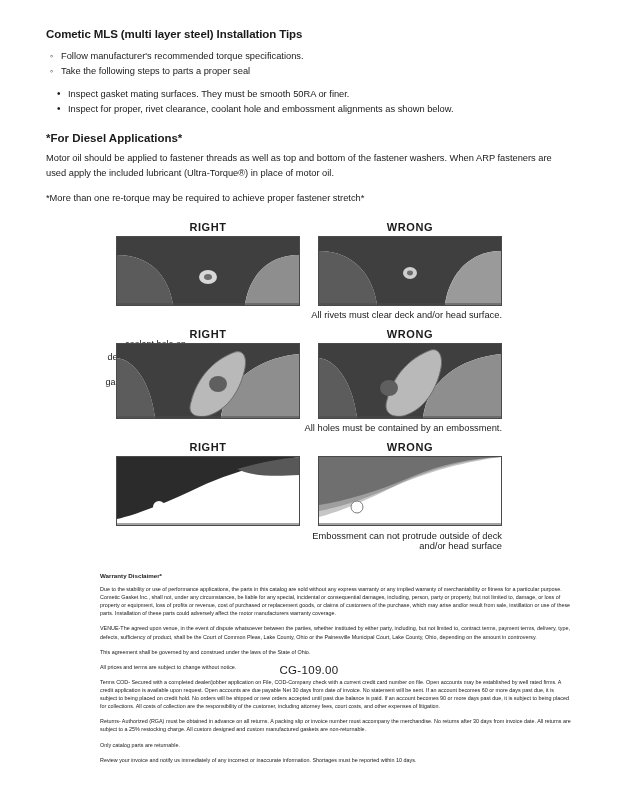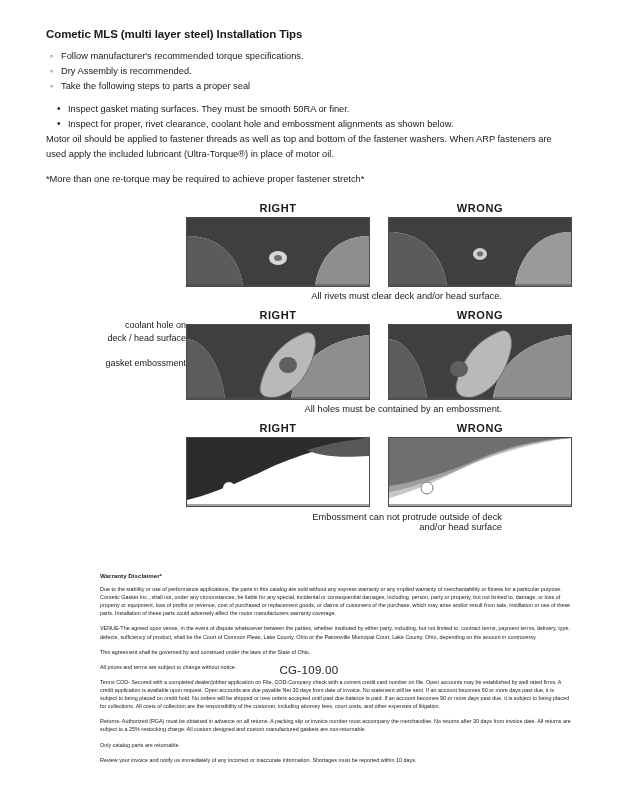--- a/index.html
+++ b/index.html
@@ -80,21 +80,21 @@
     line-height: 1.55;
     margin: 11px 0 0 0;
   }
 
   
   .figures {
     margin-top: 16px;
   }
   .fig-row {
     display: flex;
-    justify-content: flex-end;
+    justify-content: center;
     gap: 18px;
   }
   .fig-col {
     width: 184px;
   }
   .fig-label {
     text-align: center;
     font-size: 11px;
     font-weight: bold;
     letter-spacing: 0.6px;
@@ -171,29 +171,29 @@
 </style>
 </head>
 <body>
 
 <div class="page">
 
   <h1 class="doc-title">Cometic MLS (multi layer steel) Installation Tips</h1>
 
   <ul class="bullets">
     <li>Follow manufacturer's recommended torque specifications.</li>
-    <li>Dry Assembly is recommended.</li>
     <li>Take the following steps to parts a proper seal</li>
   </ul>
 
   <ul class="subbullets">
     <li>Inspect gasket mating surfaces.  They must be smooth 50RA or finer.</li>
     <li>Inspect for proper, rivet clearance, coolant hole and embossment alignments as shown below.</li>
   </ul>
 
+  <h2 class="section-title">*For Diesel Applications*</h2>
   <p class="body-para">Motor oil should be applied to fastener threads as well as top and bottom of the fastener washers. When ARP fasteners are used apply the included lubricant (Ultra-Torque®) in place of motor oil.</p>
   <p class="note-line">*More than one re-torque may be required to achieve proper fastener stretch*</p>
 
   <div class="figures">
 
     <div class="fig-row">
       <div class="fig-col">
         <div class="fig-label">RIGHT</div>
         <div class="fig-box">
           <svg width="182" height="68" viewBox="0 0 182 68">

